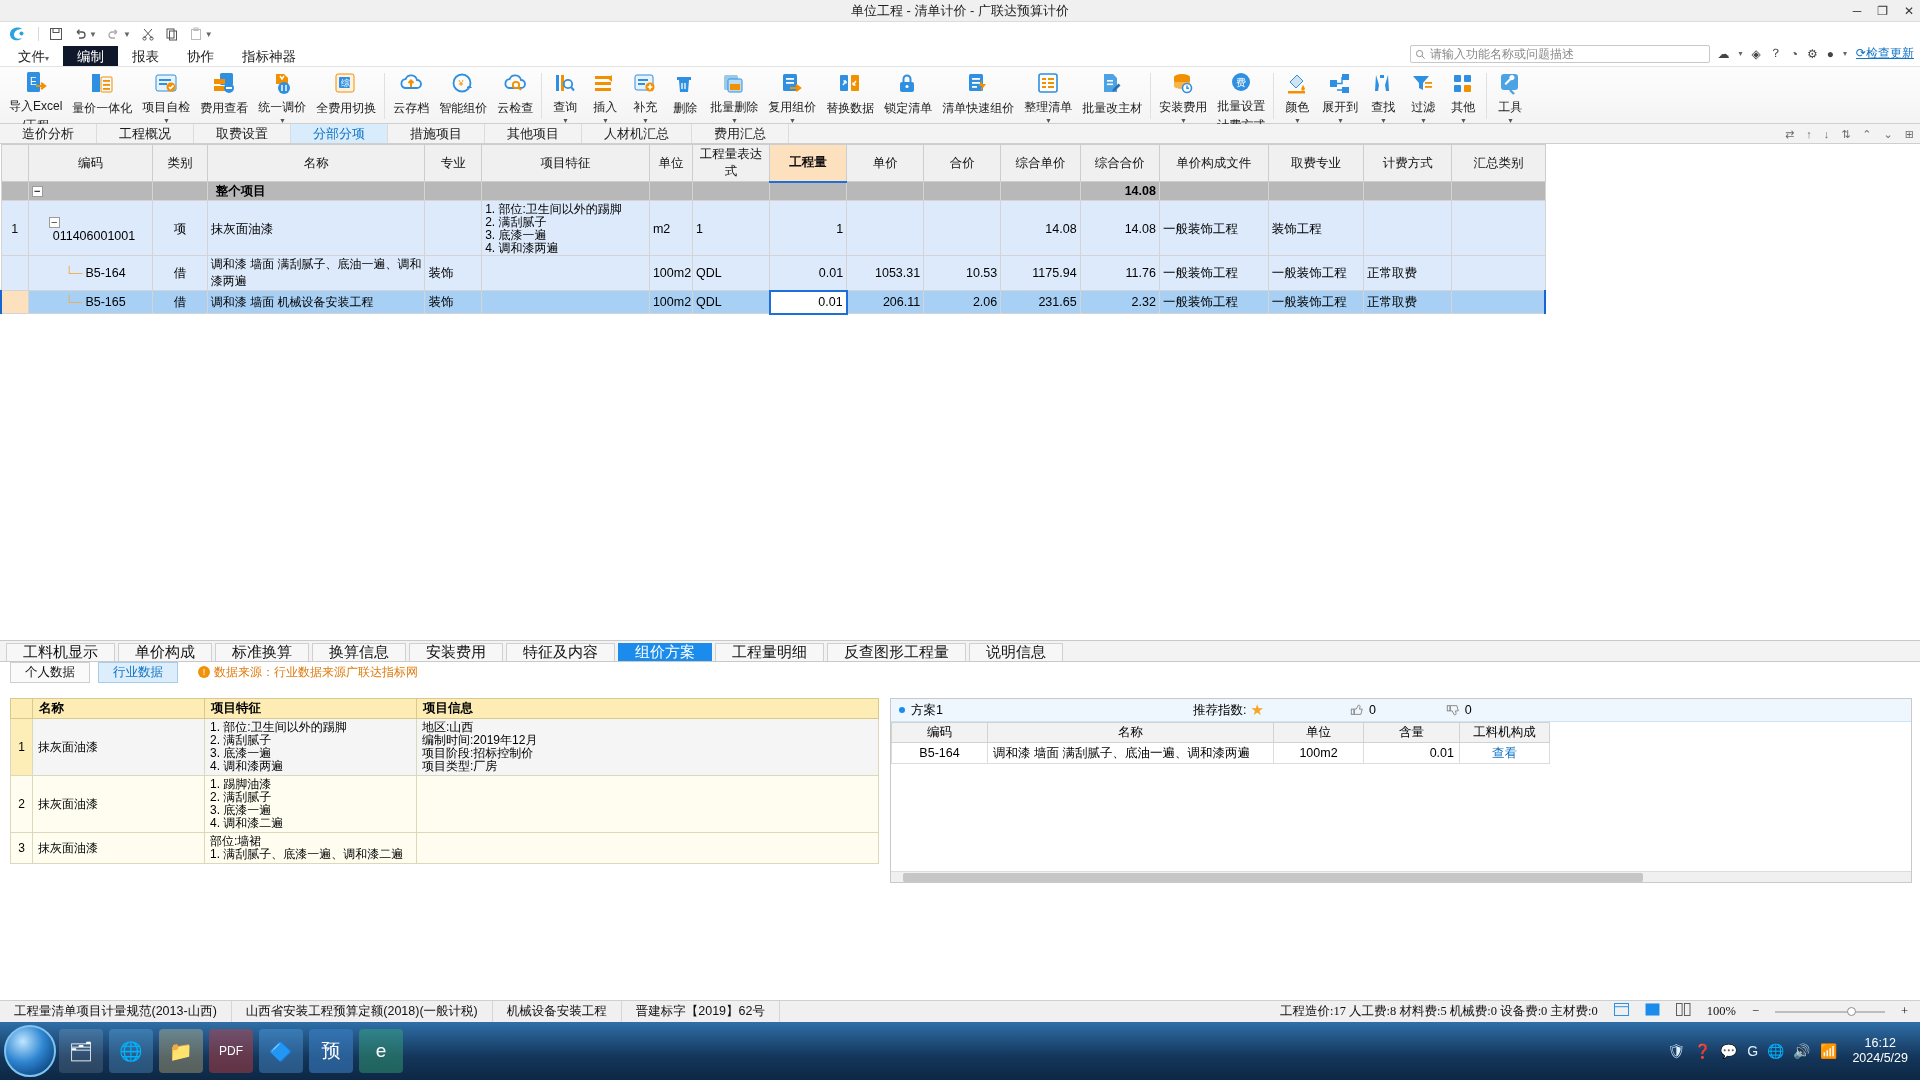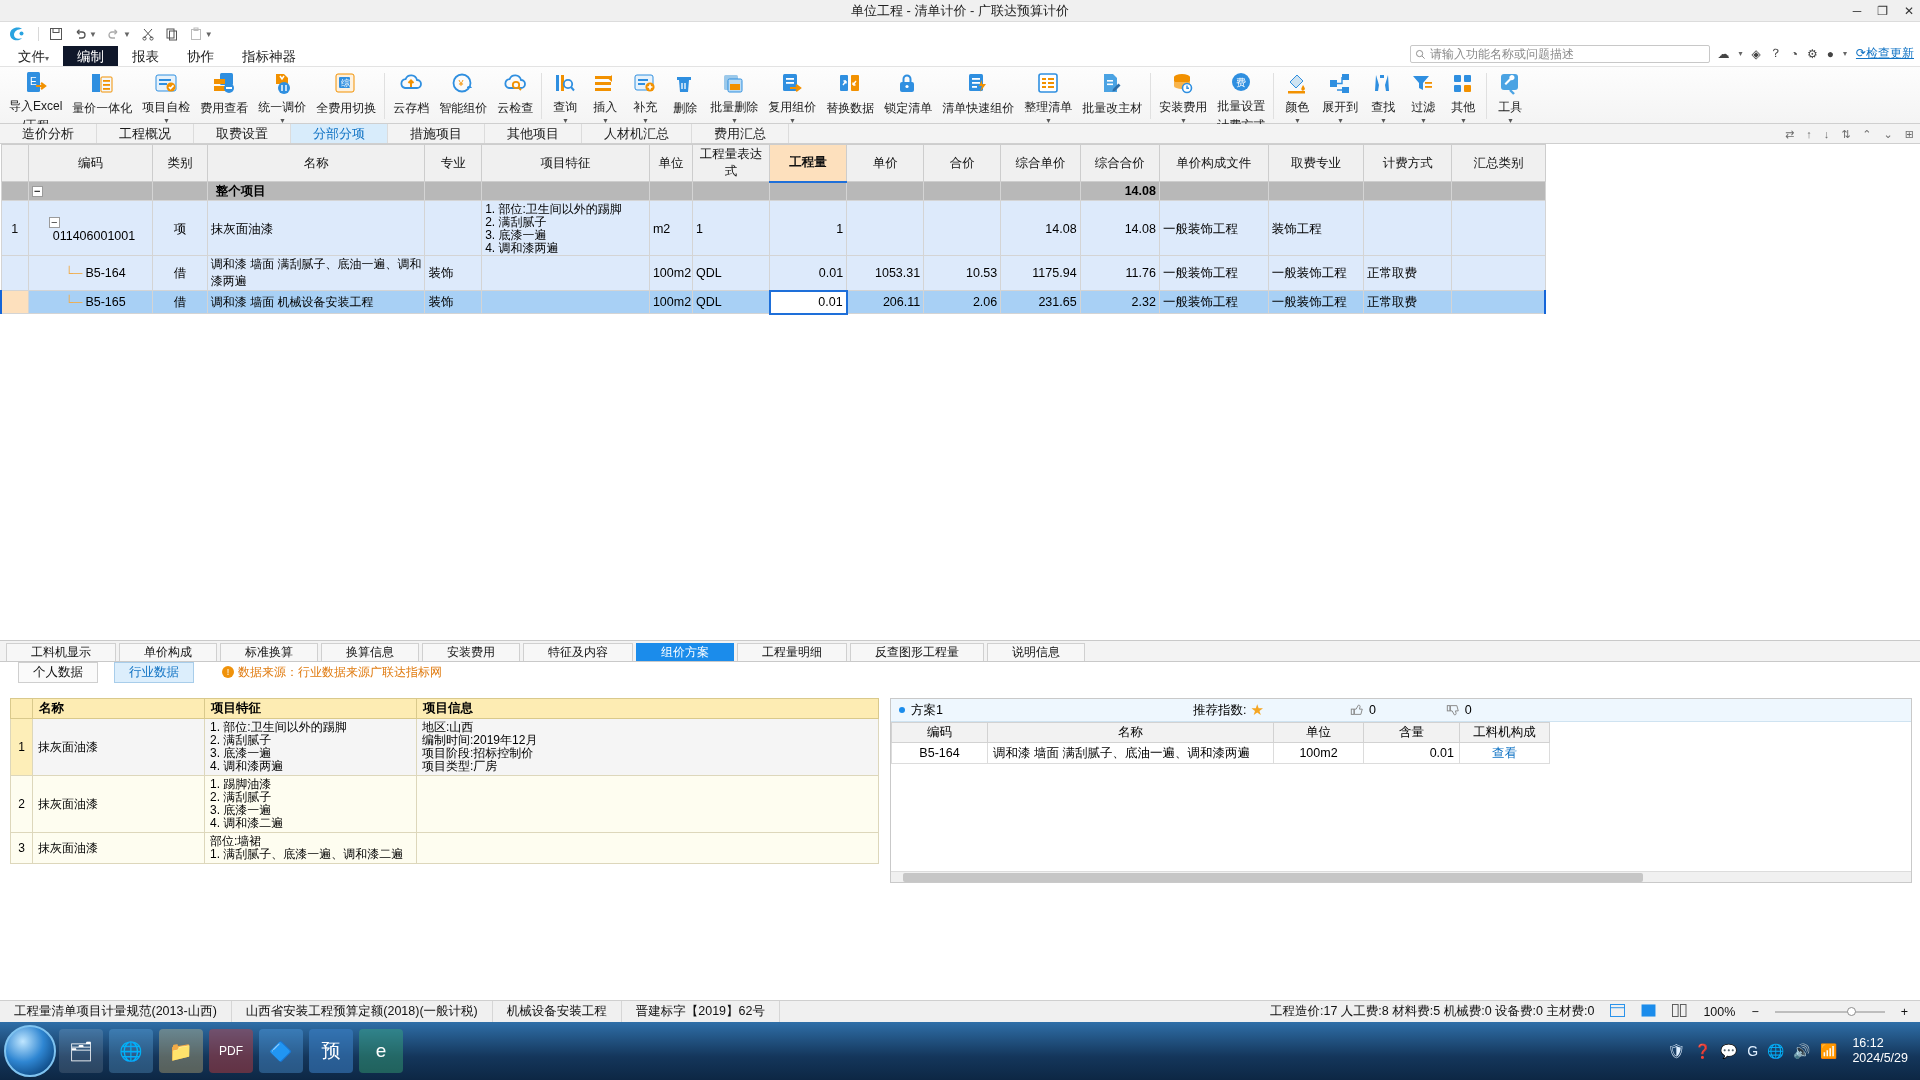--- a/index.html
+++ b/index.html
@@ -54,23 +54,23 @@
   tr.sel td{background:#a8d0f5;}
   .num{text-align:right;}
   .ctr{text-align:center;}
   .rowno{background:#f0f0f0;text-align:center;color:#111;}
   .feat{line-height:13px;font-size:12px;white-space:pre-line;}
   .treebox{display:inline-block;width:11px;height:11px;border:1px solid #9b9b9b;background:#fff;text-align:center;line-height:9px;font-size:11px;color:#333;vertical-align:middle;}
   .selcellbox{background:#fff !important;border:2px solid #1e6fd9 !important;}
   .selrow-outline td{border-top:2px solid #1565d8;border-bottom:2px solid #1565d8;}
   
   .btmtabs{height:22px;background:#f3f3f3;border-top:1px solid #c9c9c9;border-bottom:1px solid #c9c9c9;display:flex;align-items:stretch;padding-left:6px;}
-  .btab{padding:0 24px;display:flex;align-items:center;font-size:12px;border:1px solid #d0d0d0;border-bottom:none;background:#f7f7f7;margin-right:3px;margin-top:2px;color:#111;}
+  .btab{padding:0 16px;display:flex;align-items:center;font-size:15px;border:1px solid #d0d0d0;border-bottom:none;background:#f7f7f7;margin-right:3px;margin-top:2px;color:#111;}
   .btab.active{background:#1b8ceb;color:#fff;border-color:#1b8ceb;}
-  .subtabs{height:20px;display:flex;align-items:center;padding-left:10px;gap:16px;background:#fff;margin-left:8px;}
+  .subtabs{height:20px;display:flex;align-items:center;padding-left:10px;gap:8px;background:#fff;}
   .stab{padding:1px 14px;font-size:12.5px;border:1px solid #cfcfcf;background:#fafafa;color:#111;}
   .stab.active{background:#dceefc;color:#1173c4;border-color:#a8cdea;}
   .srcnote{display:flex;align-items:center;gap:4px;margin-left:12px;font-size:12px;color:#e07b10;}
   .warn-ic{width:12px;height:12px;border-radius:50%;background:#f0920a;color:#fff;font-size:9px;display:flex;align-items:center;justify-content:center;}
   table.y{border-collapse:collapse;table-layout:fixed;font-size:12.5px;}
   table.y th{background:#fdecb3;border:1px solid #d9c98c;height:19px;font-weight:bold;font-size:12.5px;text-align:left;padding-left:6px;}
   table.y td{border:1px solid #ddd7bb;background:#fefdf0;padding:2px 5px;vertical-align:middle;line-height:13px;font-size:12px;}
   table.y tr.sel td{background:#f5f5f5;}
   table.y tr.sel td.idx{background:#fdeeb8;}
   .idx{text-align:center;width:22px;background:#fff;}
@@ -81,29 +81,29 @@
   .dot{width:6px;height:6px;border-radius:50%;background:#1b8ceb;margin-right:6px;}
   table.r{border-collapse:collapse;table-layout:fixed;font-size:12.5px;width:100%;}
   table.r th{background:#f2f2f2;border:1px solid #d2d2d2;height:20px;font-weight:normal;font-size:12.5px;}
   table.r td{border:1px solid #dcdcdc;height:21px;padding:0 5px;font-size:12.5px;}
   .link{color:#1173c4;}
   .hscroll{height:11px;background:#f0f0f0;border-top:1px solid #dcdcdc;position:relative;}
   .hscroll .thumb{position:absolute;left:12px;top:1px;height:9px;background:#c6c6c6;border-radius:2px;}
   
   .statusbar{position:absolute;left:0;bottom:58px;width:1920px;height:22px;background:#f0f0f0;border-top:1px solid #cfcfcf;display:flex;align-items:center;font-size:12.5px;color:#111;}
   .sbseg{padding:0 14px;border-right:1px solid #d6d6d6;height:22px;display:flex;align-items:center;}
-  .sbright{margin-left:auto;display:flex;align-items:center;gap:16px;padding-right:12px;}
+  .sbright{margin-left:auto;display:flex;align-items:center;gap:16px;padding-right:12px;font-family:Liberation Serif, serif;}
   .zoomslider{width:110px;height:2px;background:#bdbdbd;position:relative;}
   .zoomknob{position:absolute;left:72px;top:-4px;width:9px;height:9px;border-radius:50%;background:#fff;border:1px solid #8d8d8d;}
   
   .taskbar{position:absolute;left:0;bottom:0;width:1920px;height:58px;background:linear-gradient(#2f6fa8,#14365b 60%,#0d2744);display:flex;align-items:center;}
   .startorb{width:52px;height:52px;margin-left:4px;border-radius:50%;background:radial-gradient(circle at 35% 30%,#bfe6ff,#2f86d2 45%,#0f4b86 80%);border:2px solid #7fc3f0;}
   .tbicon{width:44px;height:44px;margin:0 3px;border-radius:4px;display:flex;align-items:center;justify-content:center;font-size:19px;color:#fff;}
   .tbtray{margin-left:auto;display:flex;align-items:center;gap:9px;padding-right:6px;color:#dfefff;font-size:14px;}
-  .clock{color:#fff;font-size:12.5px;line-height:15px;padding:0 6px;}
+  .clock{color:#fff;font-size:12.5px;line-height:15px;text-align:center;padding:0 6px;}
 </style>
 </head>
 <body>
 
 <div class="titlebar">
   <div class="title-text">单位工程 - 清单计价 - 广联达预算计价</div>
   <div class="win-btns">
     <span>─</span>
     <span>❐</span>
     <span>✕</span>

